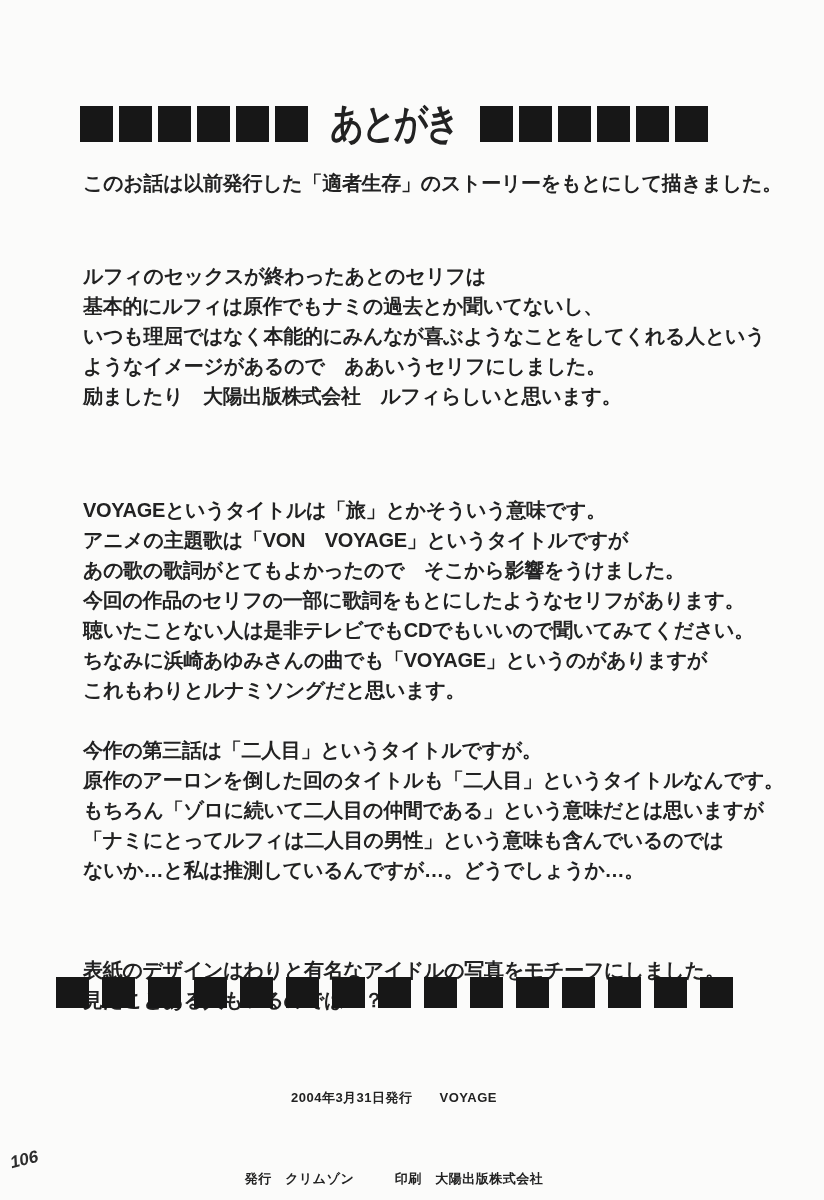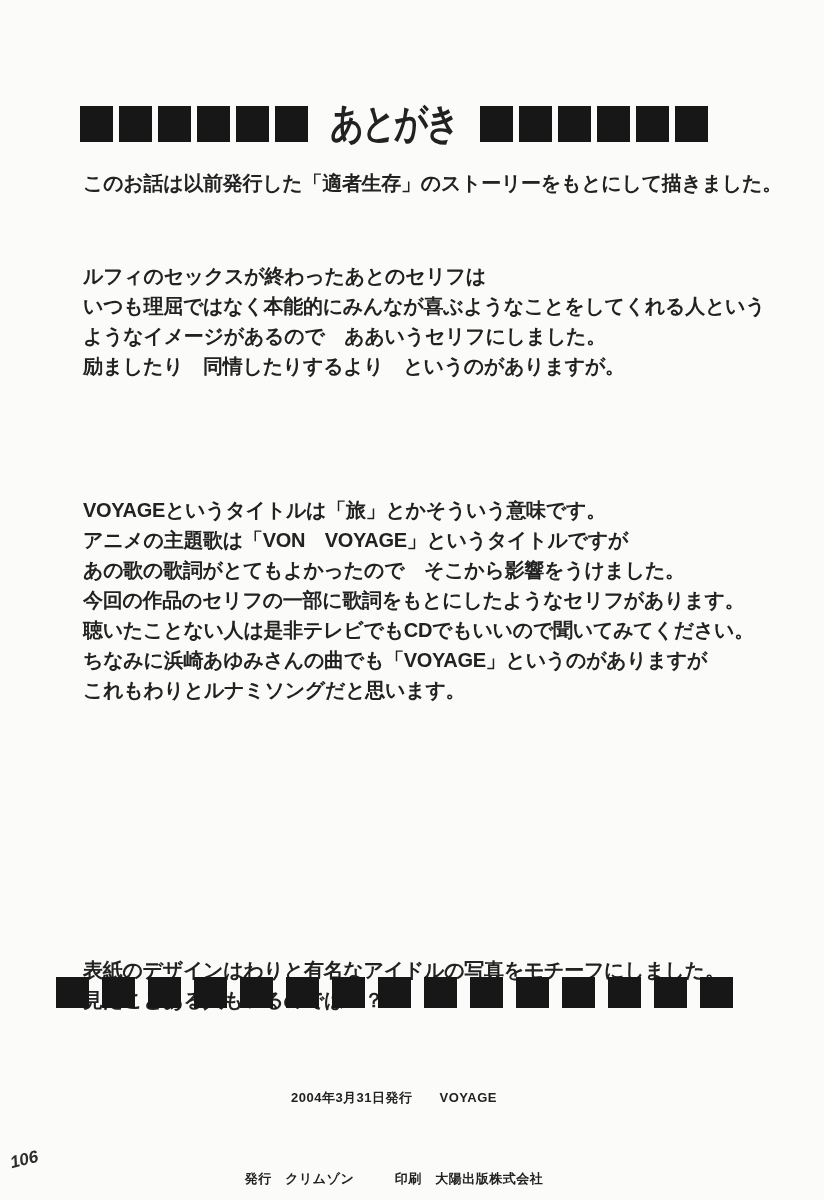--- a/index.html
+++ b/index.html
@@ -115,22 +115,23 @@
         <span class="sq"></span>
         <span class="sq"></span>
         <span class="sq"></span>
         <span class="sq"></span>
         <span class="sq"></span>
         <span class="sq"></span>
       </div>
   </div>
 
   <div class="para p1"><div class="line">このお話は以前発行した「適者生存」のストーリーをもとにして描きました。</div></div>
-  <div class="para p2"><div class="line">ルフィのセックスが終わったあとのセリフは</div><div class="line">いつも理屈ではなく本能的にみんなが喜ぶようなことをしてくれる人という</div><div class="line">ようなイメージがあるので　ああいうセリフにしました。</div><div class="line">励ましたり　同情したりするより　というのがありますが。</div></div>
+  <div class="para p2"><div class="line">ルフィのセックスが終わったあとのセリフは</div><div class="line">基本的にルフィは原作でもナミの過去とか聞いてないし、</div><div class="line">いつも理屈ではなく本能的にみんなが喜ぶようなことをしてくれる人という</div><div class="line">ようなイメージがあるので　ああいうセリフにしました。</div><div class="line">励ましたり　大陽出版株式会社　ルフィらしいと思います。</div></div>
   <div class="para p3"><div class="line">VOYAGEというタイトルは「旅」とかそういう意味です。</div><div class="line">アニメの主題歌は「VON　VOYAGE」というタイトルですが</div><div class="line">あの歌の歌詞がとてもよかったので　そこから影響をうけました。</div><div class="line">今回の作品のセリフの一部に歌詞をもとにしたようなセリフがあります。</div><div class="line">聴いたことない人は是非テレビでもCDでもいいので聞いてみてください。</div><div class="line">ちなみに浜崎あゆみさんの曲でも「VOYAGE」というのがありますが</div><div class="line">これもわりとルナミソングだと思います。</div></div>
+  <div class="para p4"><div class="line">今作の第三話は「二人目」というタイトルですが。</div><div class="line">原作のアーロンを倒した回のタイトルも「二人目」というタイトルなんです。</div><div class="line">もちろん「ゾロに続いて二人目の仲間である」という意味だとは思いますが</div><div class="line">「ナミにとってルフィは二人目の男性」という意味も含んでいるのでは</div><div class="line">ないか…と私は推測しているんですが…。どうでしょうか…。</div></div>
   <div class="para p5"><div class="line">表紙のデザインはわりと有名なアイドルの写真をモチーフにしました。</div><div class="line">見たことある人もいるのでは…？</div></div>
 
   <div class="footer-squares">
       <span class="sq"></span>
       <span class="sq"></span>
       <span class="sq"></span>
       <span class="sq"></span>
       <span class="sq"></span>
       <span class="sq"></span>
       <span class="sq"></span>

